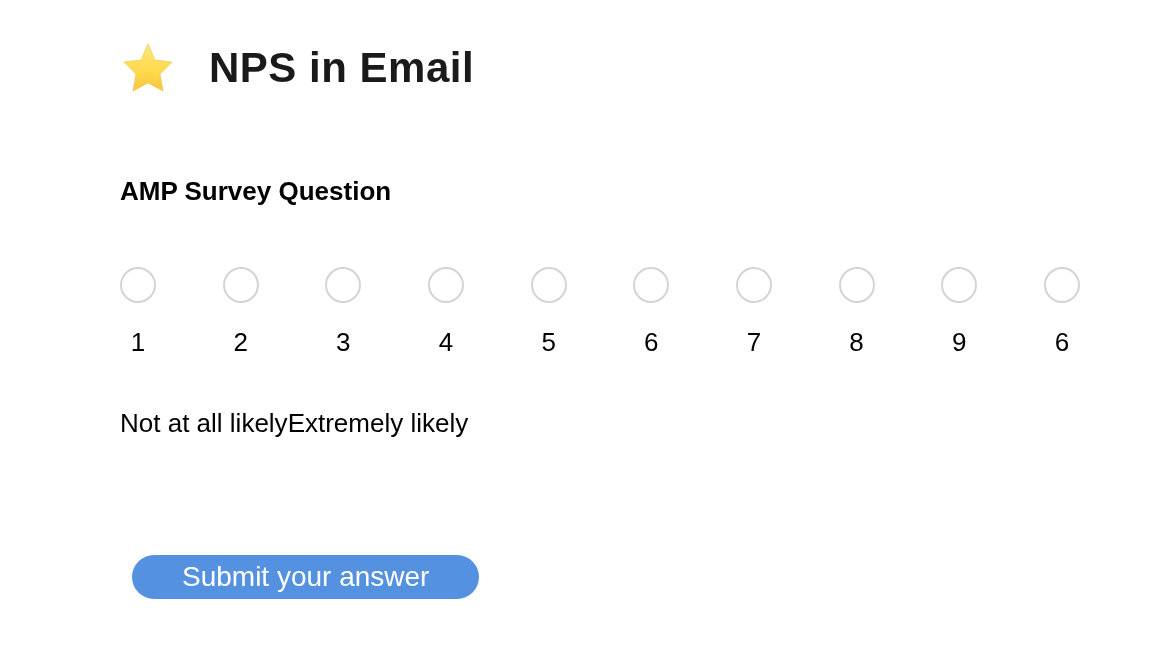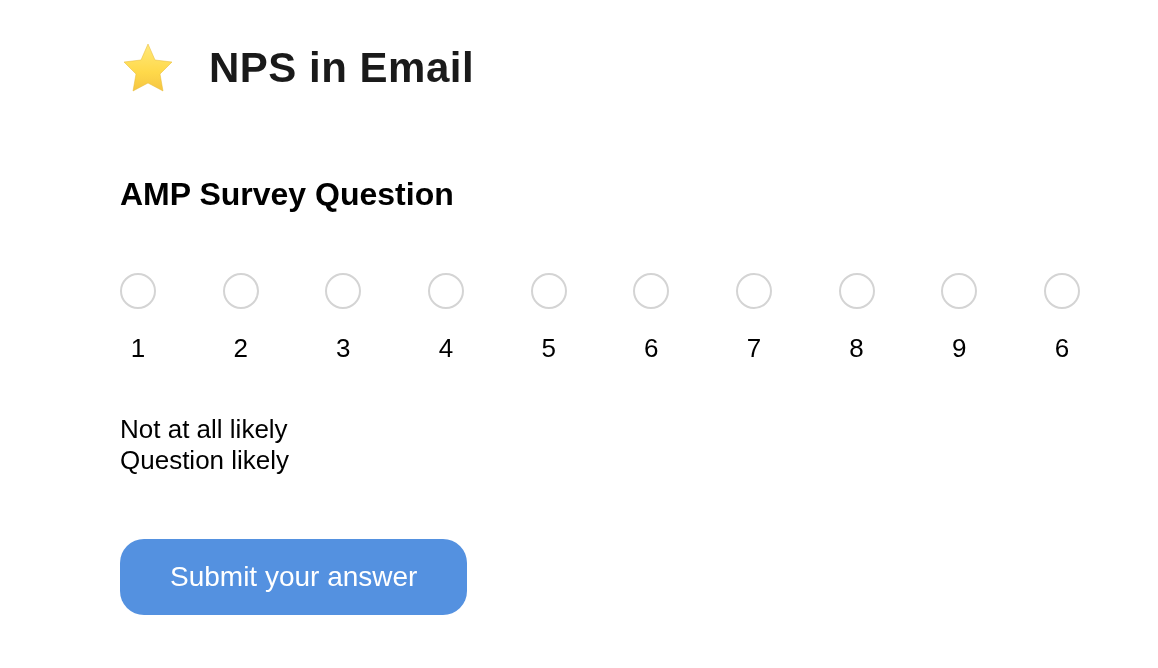--- a/index.html
+++ b/index.html
@@ -27,21 +27,21 @@
       align-items: center;
       justify-content: center;
     }
     .header-title {
       font-size: 42px;
       font-weight: 900;
       color: #1a1a1a;
       letter-spacing: 0.5px;
     }
     .question-title {
-      font-size: 32px;
+      font-size: 26px;
       font-weight: 700;
       color: #000000;
       margin-bottom: 60px;
     }
     .scale-row {
       display: flex;
       justify-content: space-between;
       width: 960px;
       margin-bottom: 50px;
     }
@@ -60,38 +60,38 @@
       background: #ffffff;
     }
     .scale-number {
       font-size: 26px;
       color: #000000;
       font-weight: 400;
     }
     .labels-row {
       display: flex;
       width: 960px;
-      margin-bottom: 63px;
-      flex-direction: column;
+      margin-bottom: 116px;
     }
     .label-text {
       font-size: 26px;
       color: #000000;
       font-weight: 400;
     }
     .submit-button {
       background: #5491e0;
       color: #ffffff;
       border: none;
       border-radius: 24px;
-      padding: 22px 50px;
+      padding: 6px 50px;
       font-size: 28px;
       font-weight: 400;
       cursor: pointer;
       font-family: inherit;
+      margin-left: 12px;
     }
   </style>
 </head>
 <body>
 
 
 
 <div class="header">
   <span class="star-icon">
     <svg width="56" height="56" viewBox="0 0 56 56">
@@ -148,19 +148,19 @@
     <span class="scale-number">9</span>
   </div>
   <div class="scale-option">
     <div class="radio-circle"></div>
     <span class="scale-number">6</span>
   </div>
 </div>
 
 <div class="labels-row">
   <span class="label-text">Not at all likely</span>
-  <span class="label-text">Question likely</span>
+  <span class="label-text">Extremely likely</span>
 </div>
 
 <button class="submit-button">Submit your answer</button>
 
 
 
 
 </body></html>

